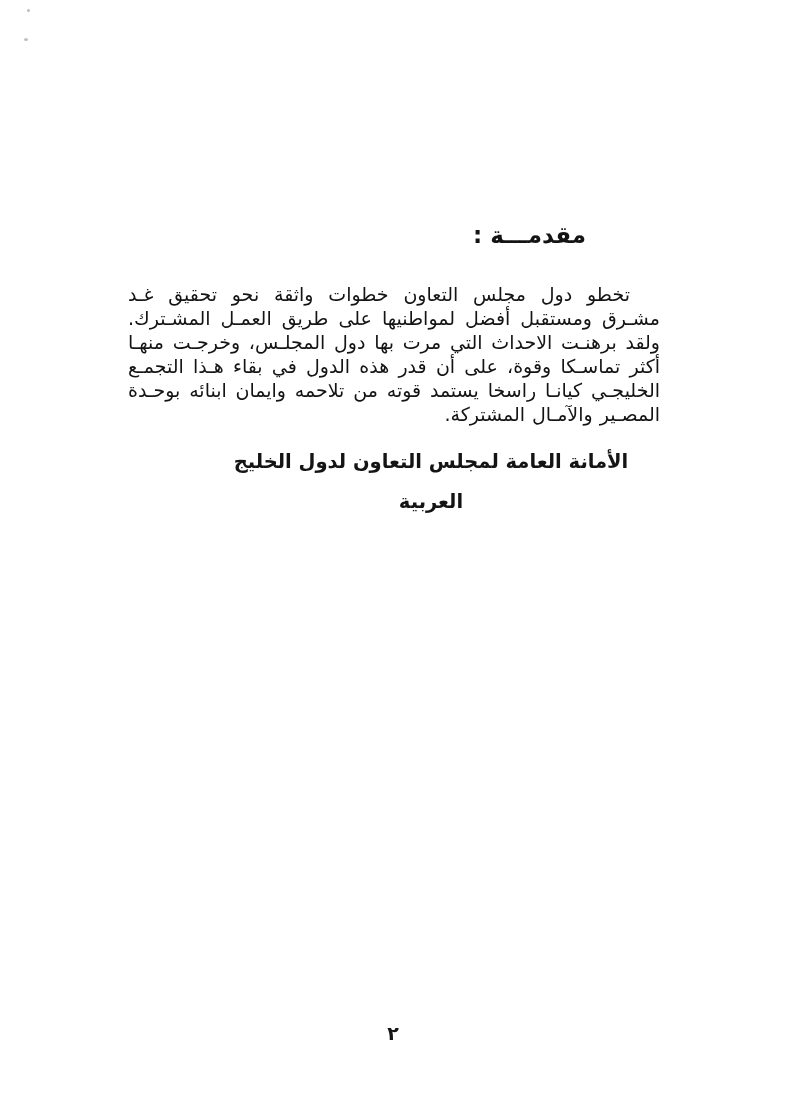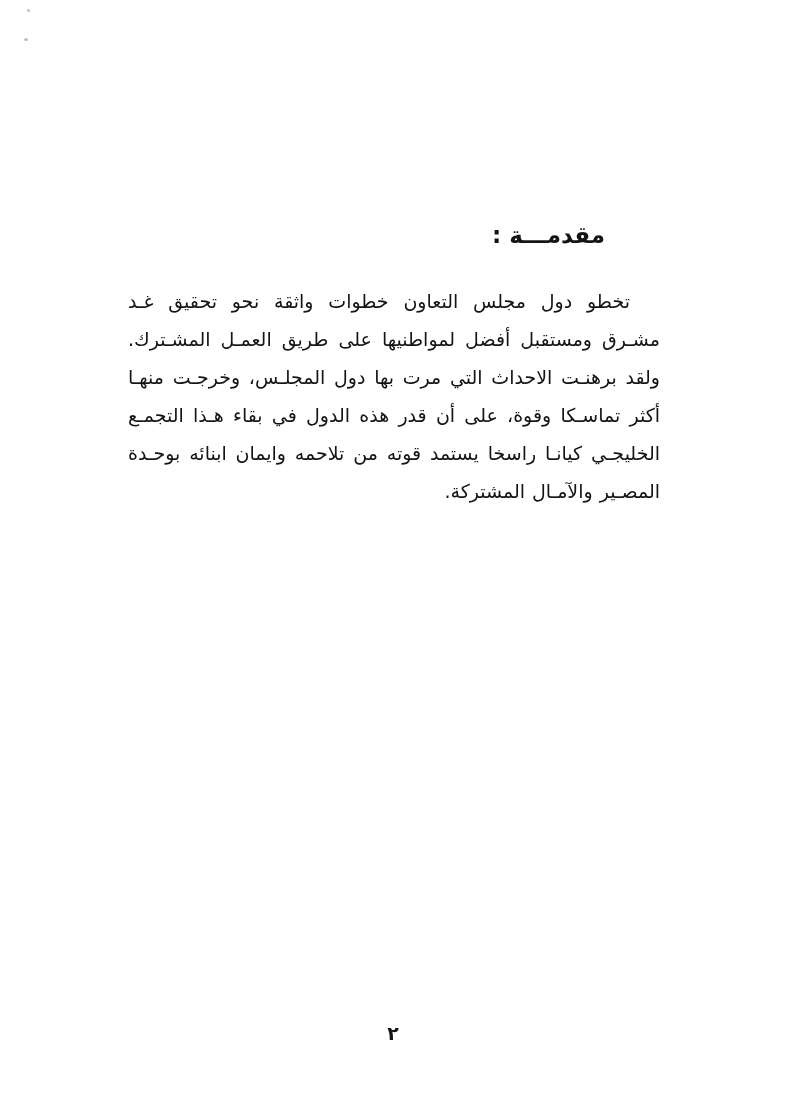--- a/index.html
+++ b/index.html
@@ -27,30 +27,30 @@
   .page-content {
     position: absolute;
     top: 0;
     right: 126px;
     left: 128px;
     direction: rtl;
   }
 
   .doc-heading {
     margin-top: 222px;
-    margin-right: 55px;
+    margin-right: 74px;
     margin-bottom: 34px;
     font-size: 23px;
     font-weight: bold;
     letter-spacing: 0.5px;
   }
 
   .doc-paragraph {
     font-size: 19px;
-    line-height: 38px;
+    line-height: 24px;
     text-align: justify;
     text-justify: inter-word;
     margin: 0 0 14px 0;
     text-indent: 30px;
     word-spacing: 1px;
   }
   .doc-paragraph.p2 { margin-top: 32px; }
   .doc-paragraph.p3 { margin-top: 30px; }
 
   .signature-block {
@@ -80,17 +80,18 @@
 
 <div class="page-content">
 
   <div class="doc-heading">مقدمـــة :</div>
 
   <p class="doc-paragraph p1">تخطو دول مجلس التعاون خطوات واثقة نحو تحقيق غـد مشـرق ومستقبل أفضل لمواطنيها على طريق العمـل المشـترك. ولقد برهنـت الاحداث التي مرت بها دول المجلـس، وخرجـت منهـا أكثر تماسـكا وقوة، على أن قدر هذه الدول في بقاء هـذا التجمـع الخليجـي كيانـا راسخا يستمد قوته من تلاحمه وايمان ابنائه بوحـدة المصـير والآمـال المشتركة.</p>
 
 
 
   <div class="signature-block">
+    <div>الأمانة العامة لمجلس التعاون لدول الخليج العربية</div>
   </div>
 
 </div>
 
 <div class="page-number">٢</div>
 
 </body></html>

